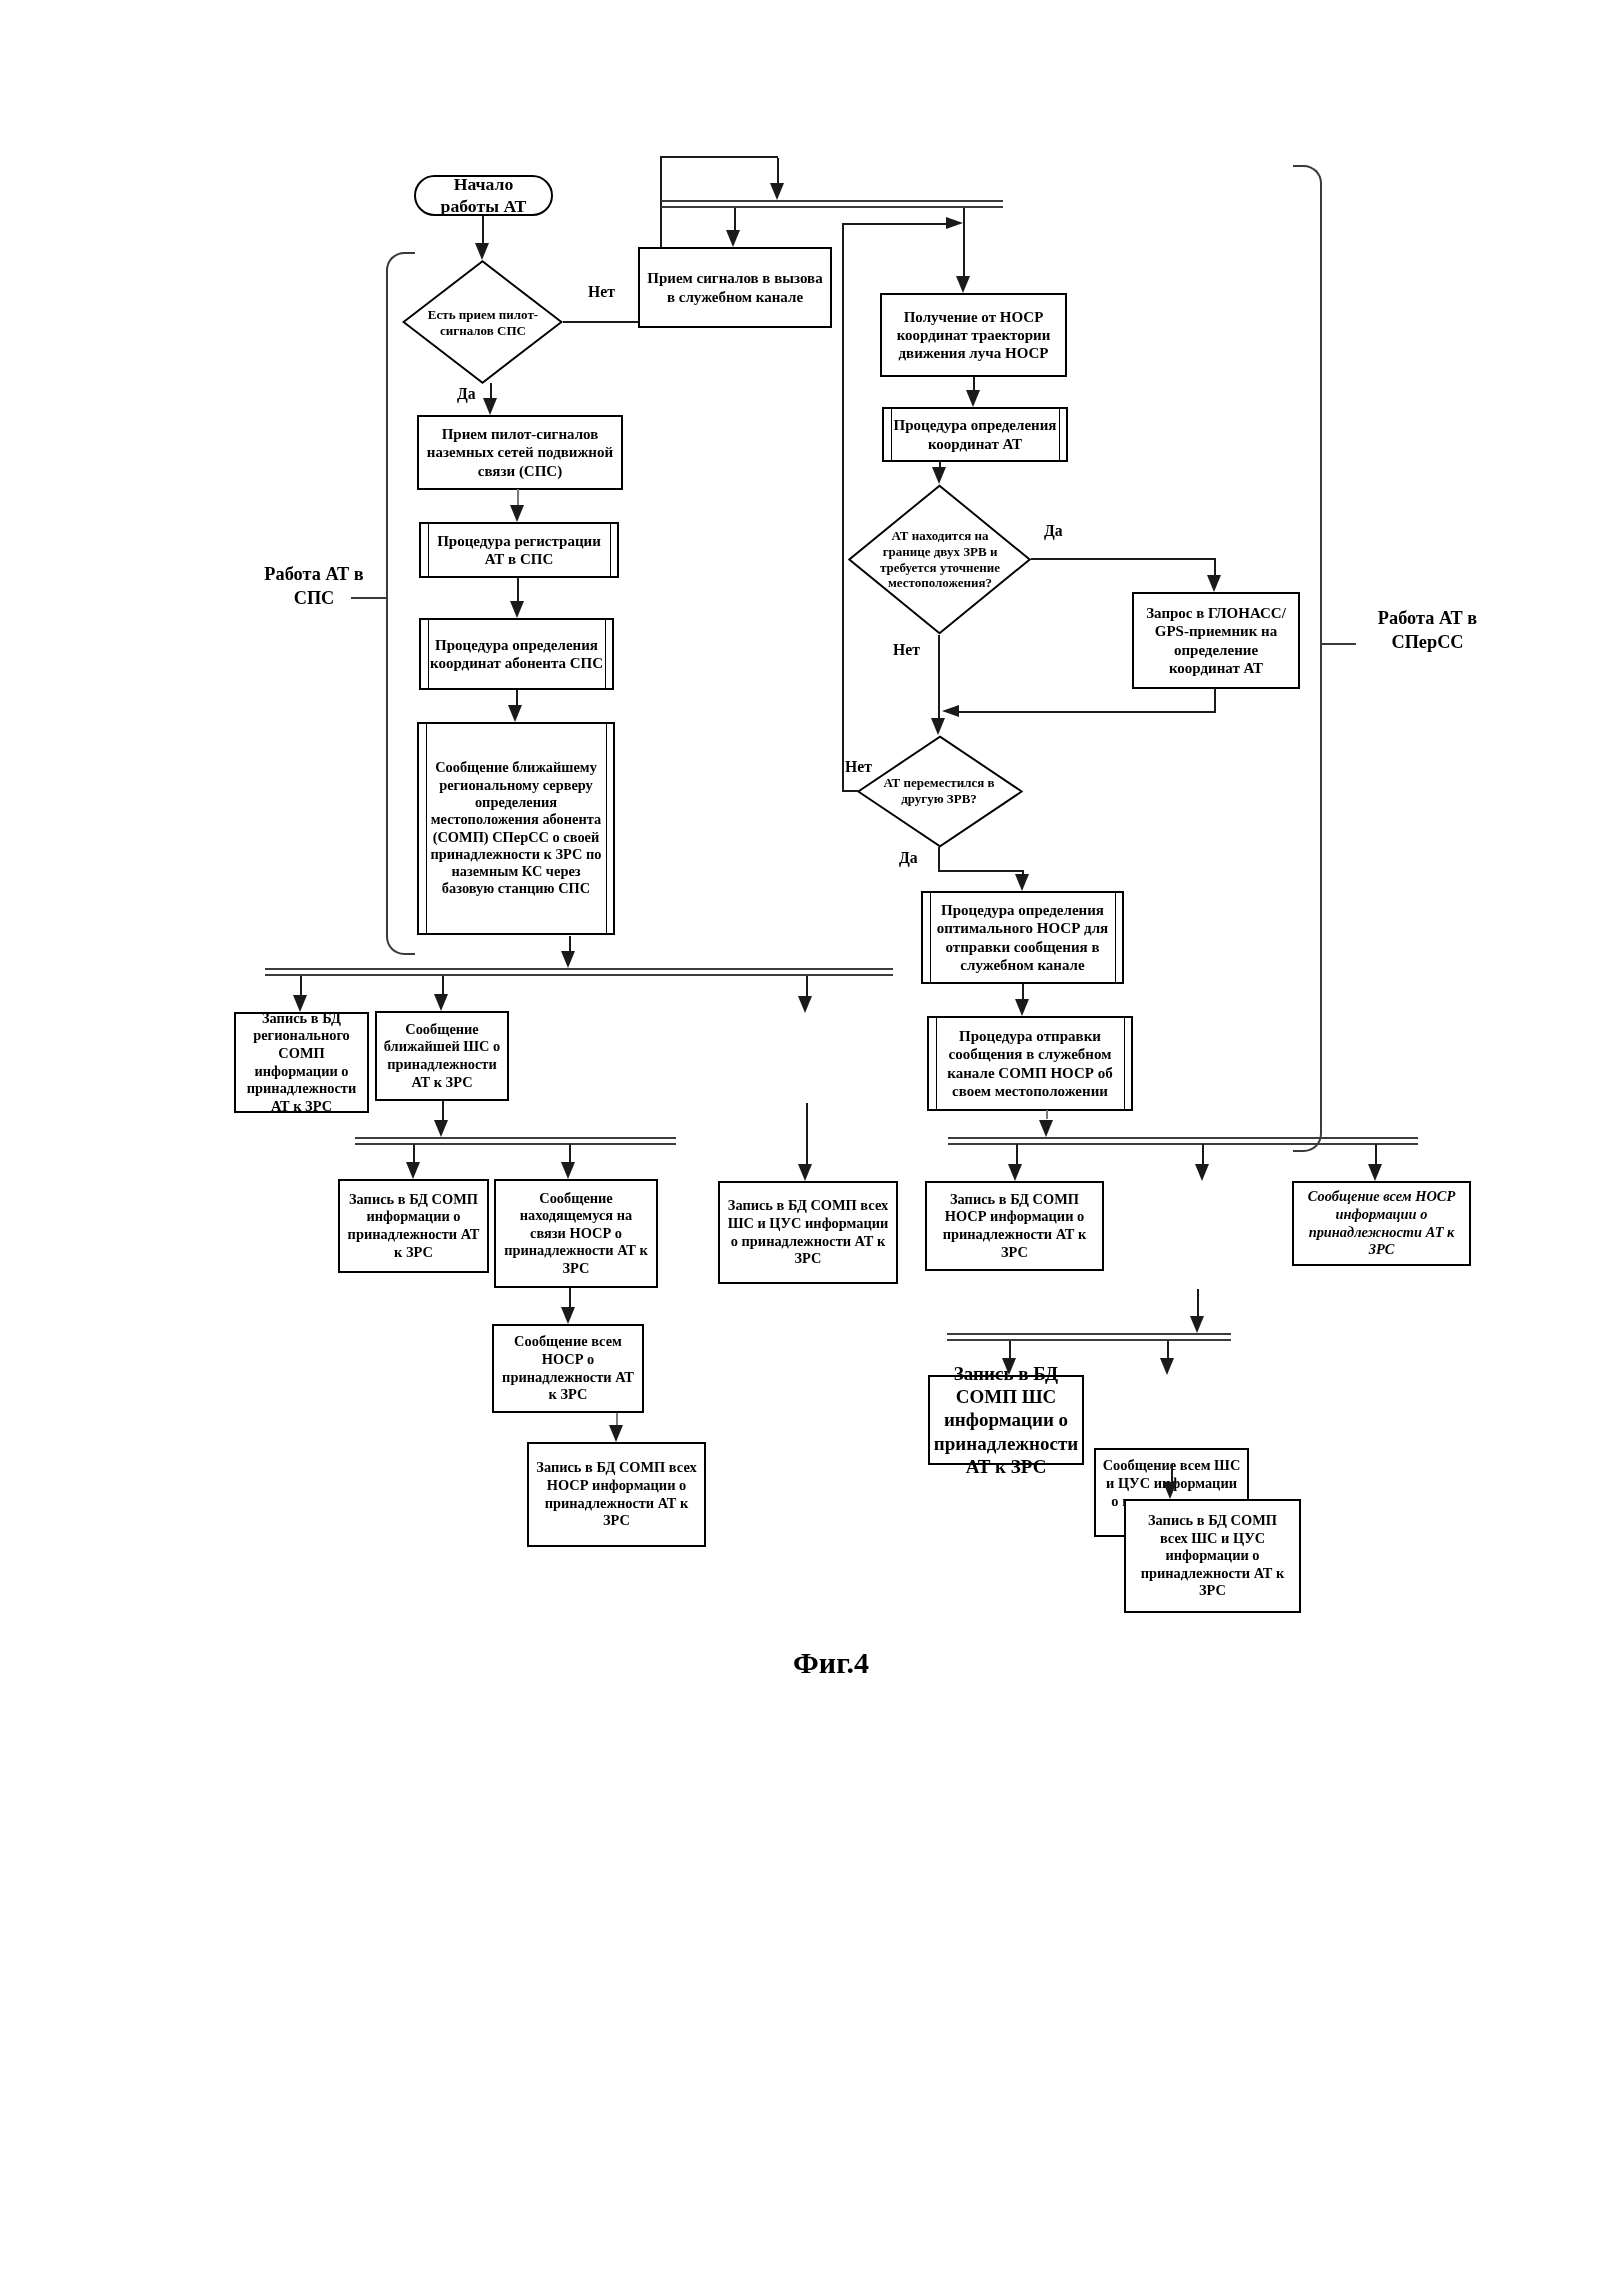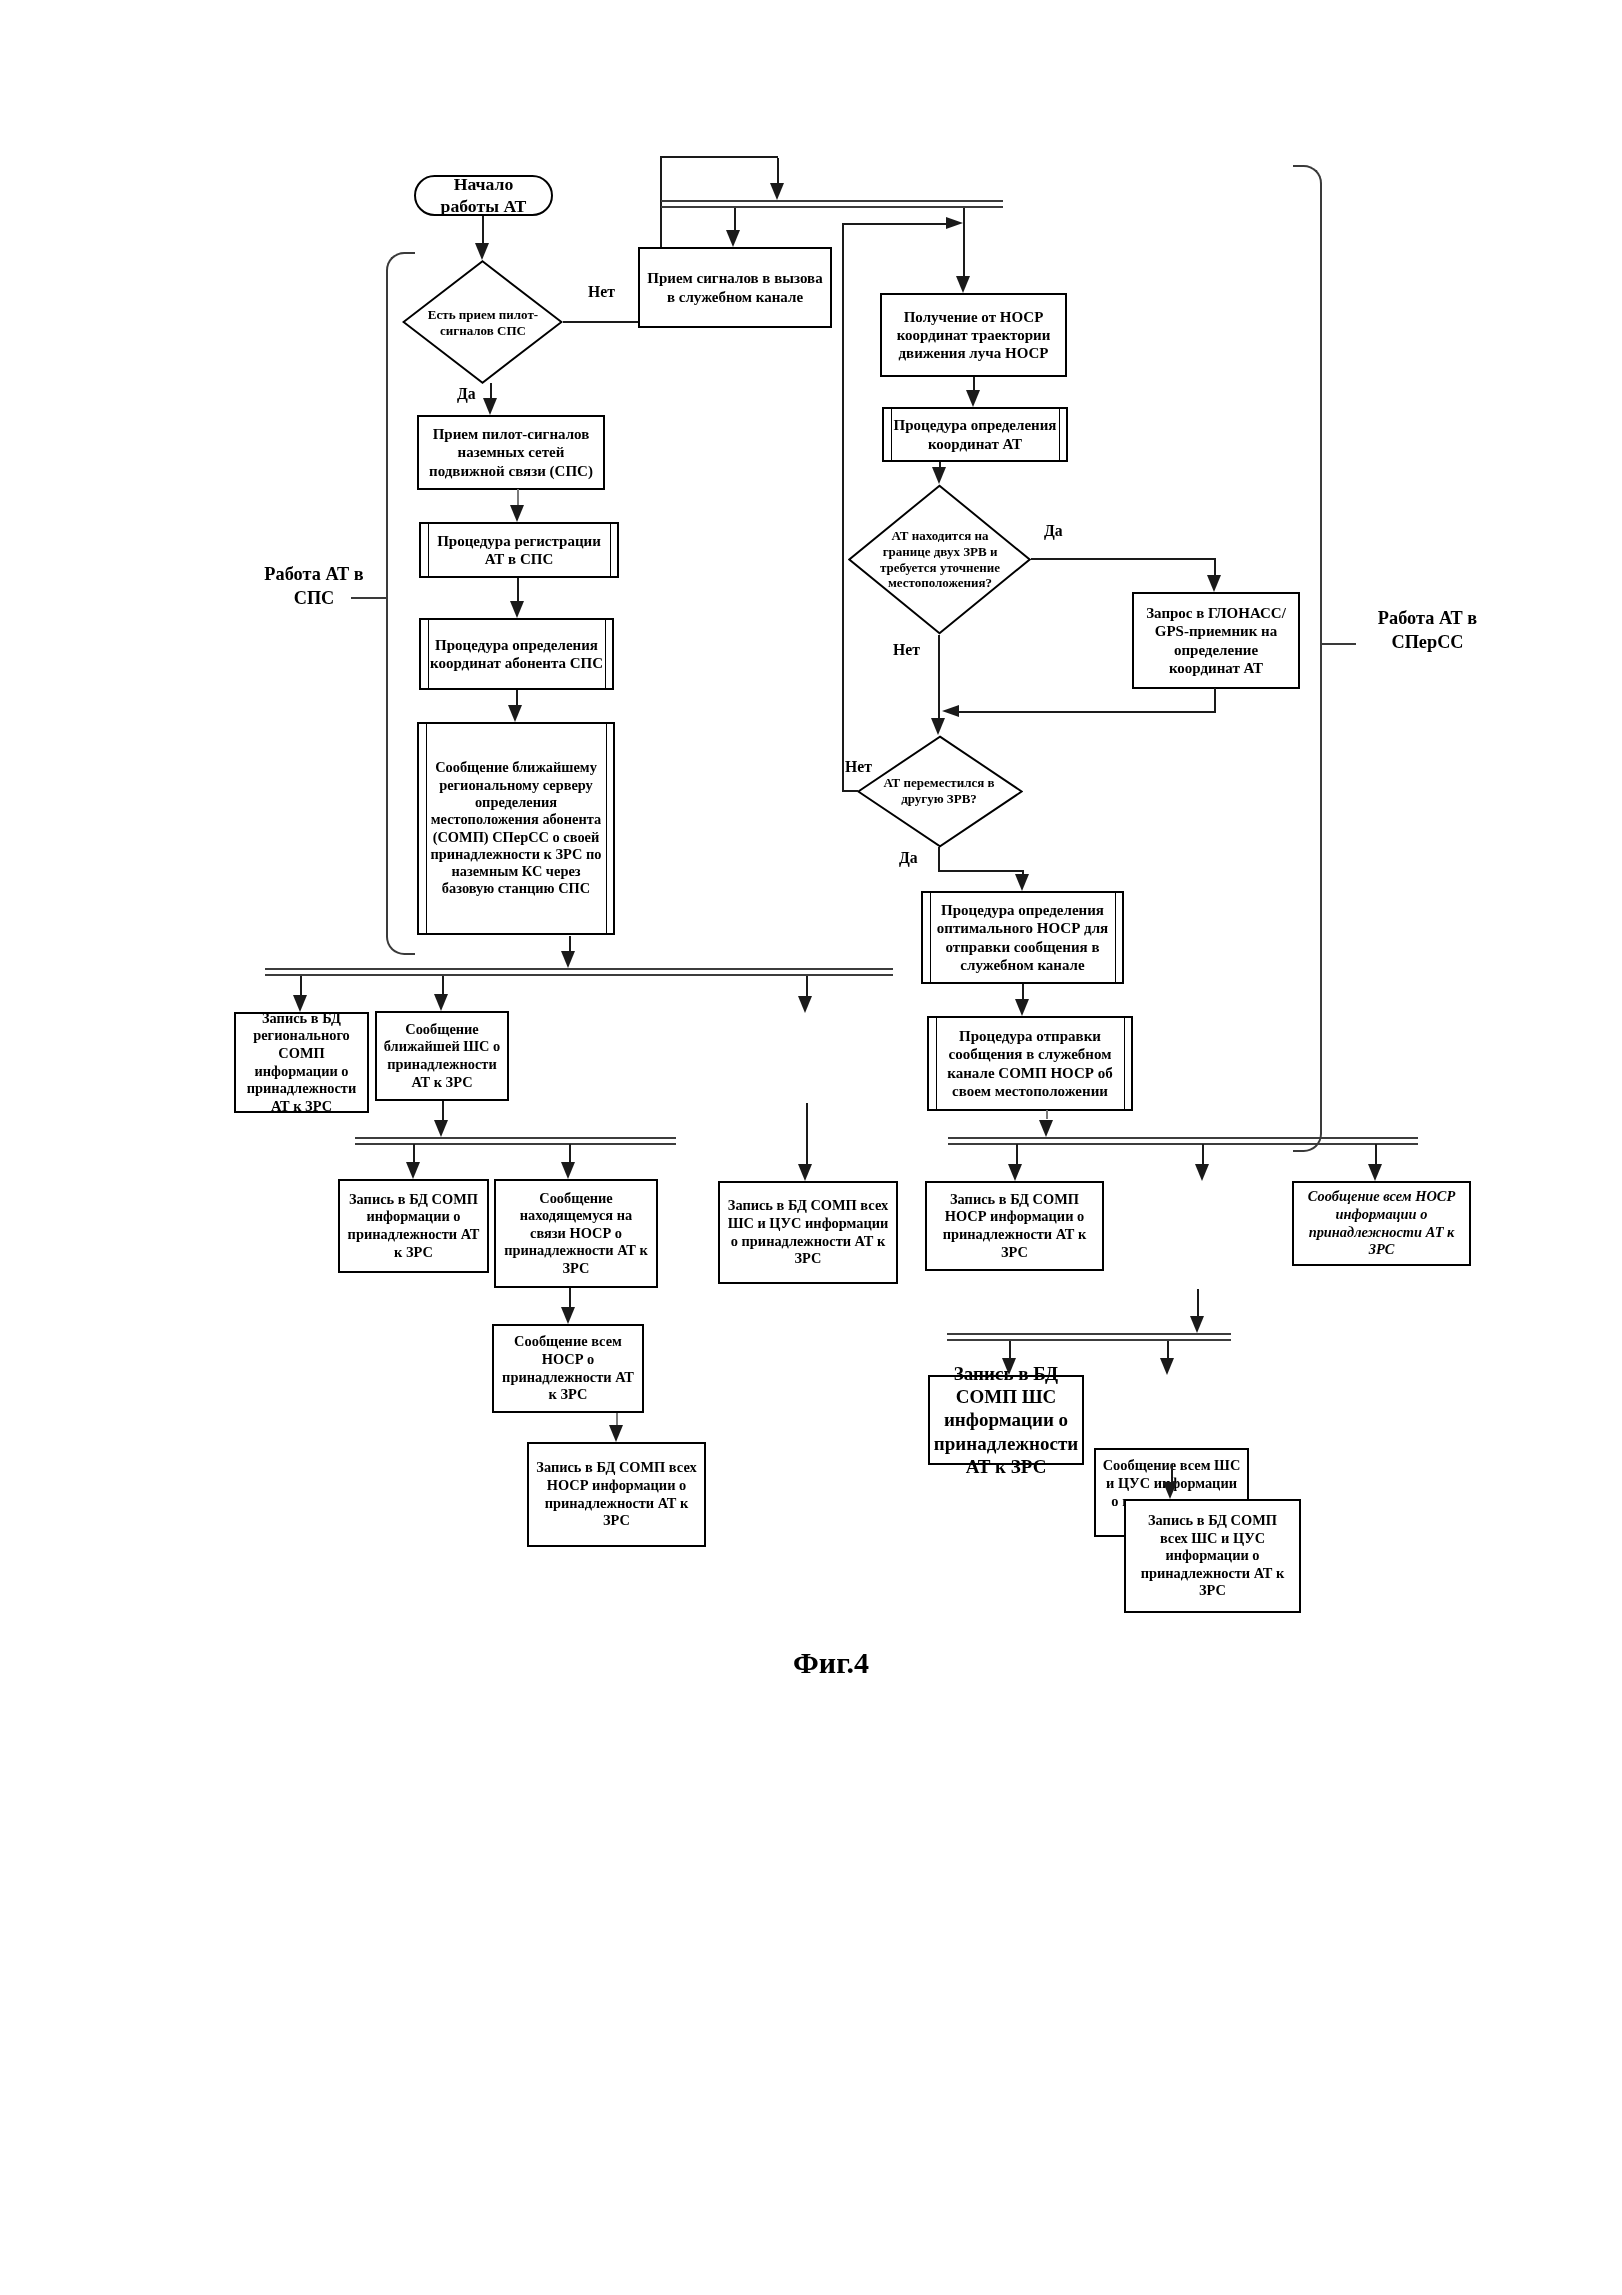--- a/index.html
+++ b/index.html
@@ -52,21 +52,21 @@
   <div class="vl" style="left:490px;top:383px;height:15.7px;"></div>
   <div class="ah-d" style="left:483px;top:398px;"></div>
 
   <div class="elabel" style="left:588px;top:283px;">Нет</div>
   <div class="hl" style="left:563px;top:321px;width:98px;"></div>
   <div class="vl" style="left:660px;top:156px;height:167px;"></div>
   <div class="hl" style="left:660px;top:156px;width:118px;"></div>
   <div class="vl" style="left:777px;top:158px;height:27px;"></div>
   <div class="ah-d" style="left:770px;top:183px;"></div>
 
-  <div class="node" style="left:417px;top:415px;width:188px;height:75px;justify-content:center;">
+  <div class="node" style="left:417px;top:415px;width:206px;height:75px;justify-content:center;">
     <span>Прием пилот-сигналов наземных сетей подвижной связи (СПС)</span>
   </div>
 
   <div class="vl gray" style="left:517px;top:489px;height:16.4px;"></div>
   <div class="ah-d" style="left:510px;top:505px;"></div>
 
   <div class="node predef" style="left:419px;top:522px;width:200px;height:56px;">
     <span>Процедура  регистрации АТ в СПС</span>
   </div>
 

